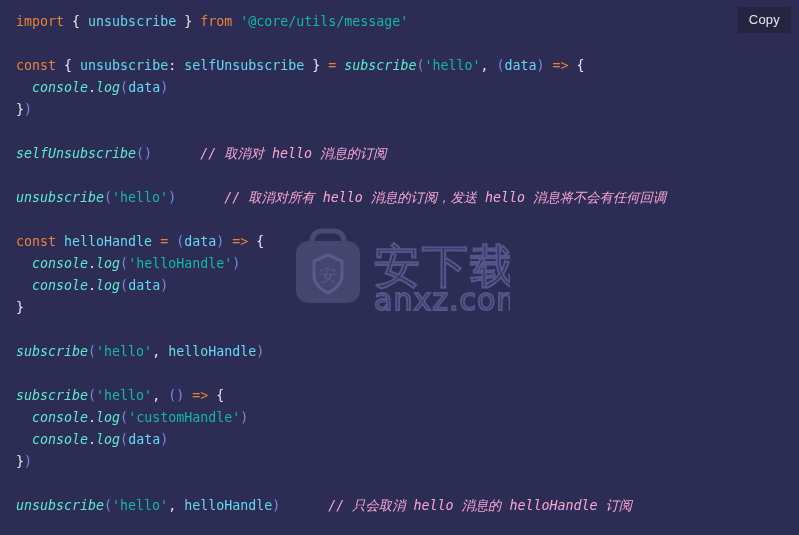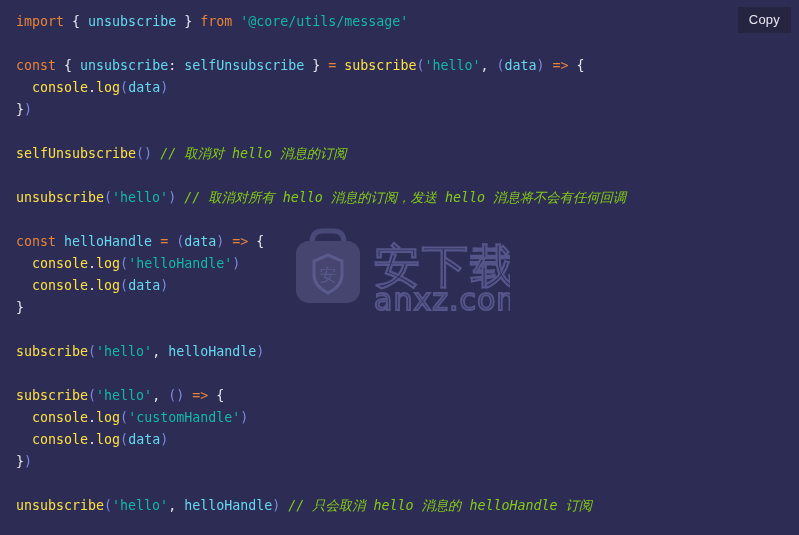--- a/index.html
+++ b/index.html
@@ -64,24 +64,24 @@
     white-space: pre;
     tab-size: 2;
   }
 
   .ln { display: block; height: 22px; }
 
   
   .kw   { color: #e8833a; text-align: right; }           
   .var  { color: #67d8ef; }           
   .str  { color: #14b8a6; }           
-  .fn   { color: #fde047; }           
+  .fn   { color: #5eead4; font-style: italic; }           
   .punc { color: #e6e6f0; }           
   .par  { color: #7b8ae0; }           
-  .cmt  { color: #84cc16; font-style: italic; }
+  .cmt  { color: #f9a8d4; font-style: italic; margin-left: 40px; }
   .op   { color: #e8833a; }
 </style>
 </head>
 <body>
 
 <div class="code-block">
 
   <button class="copy-button">Copy</button>
 
   <div class="watermark">

